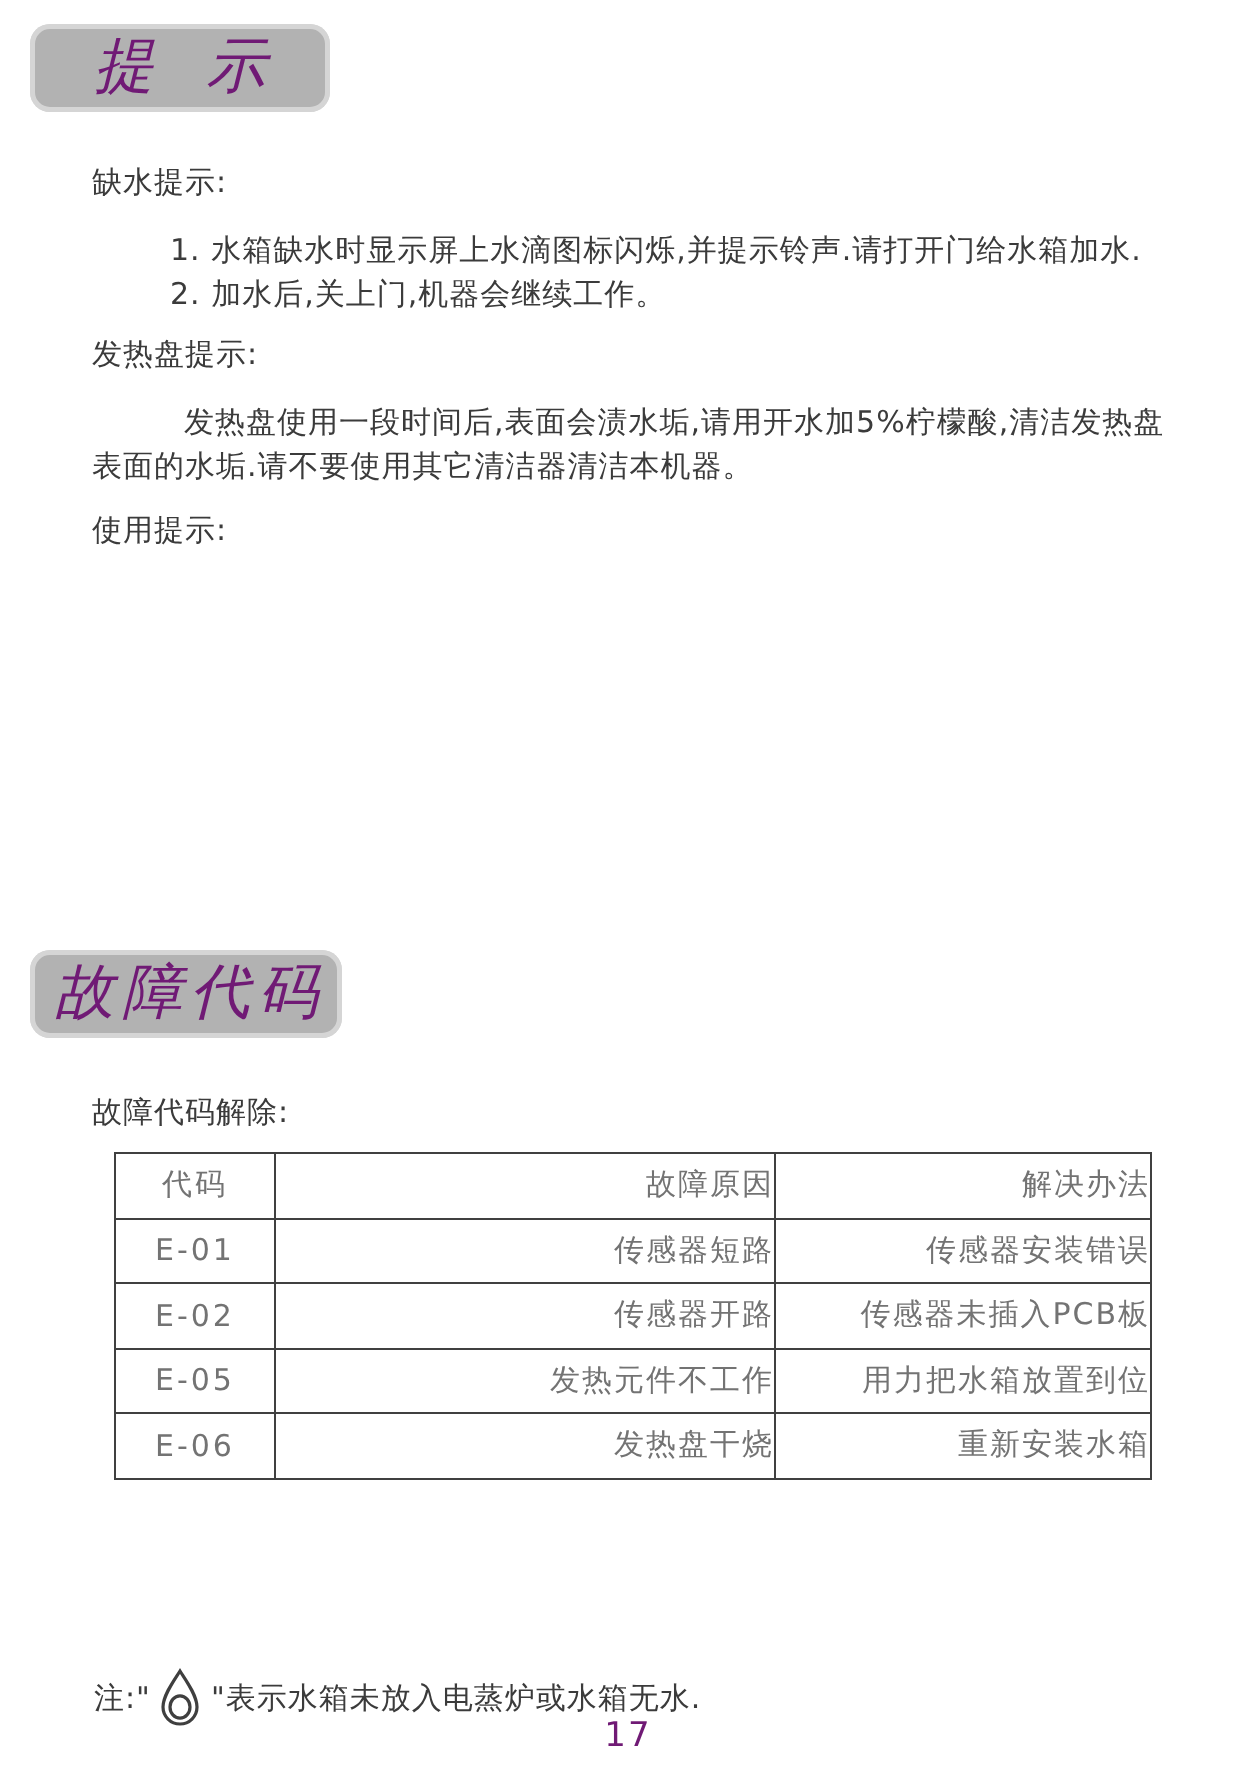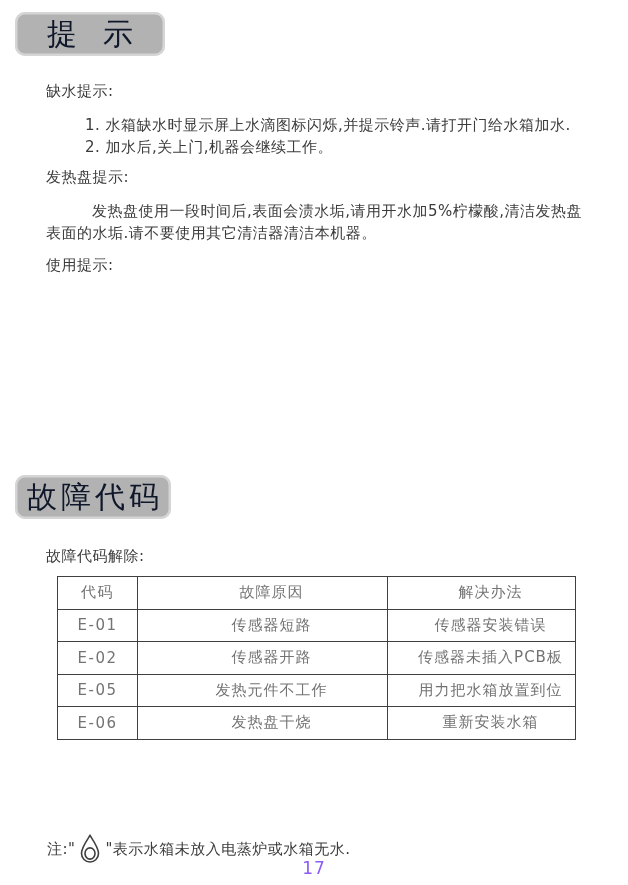--- a/index.html
+++ b/index.html
@@ -14,25 +14,26 @@
   }
   
   .badge {
     position: absolute;
     left: 15px;
     width: 150px;
     height: 44px;
     background: #b2b2b2;
     border-radius: 10px;
     box-shadow: inset 0 0 0 2.5px rgba(255,255,255,0.45);
-    color: #0f172a;
+    color: #701a75;
     font-size: 30px;
     line-height: 44px;
     text-align: center;
     white-space: nowrap;
+    font-style: italic;
   }
   .badge-tips  { top: 12px;  letter-spacing: 26px; padding-left: 26px; width: 124px; }
   .badge-fault { top: 475px; letter-spacing: 4px;  padding-left: 4px;  width: 152px; }
 
   .tips-content {
     position: absolute;
     left: 46px;
     top: 80px;
     width: 575px;
     font-size: 15px;
@@ -73,21 +74,21 @@
     font-size: 15px;
     letter-spacing: 1px;
     color: #737373;
     table-layout: fixed;
   }
   .fault-table th, .fault-table td {
     border: 1.5px solid #404040;
     height: 31.5px;
     font-weight: normal;
     padding: 0 0 0 18px;
-    text-align: center;
+    text-align: right;
     overflow: hidden;
     white-space: nowrap;
   }
   .fault-table col.c1 { width: 80px; }
   .fault-table col.c2 { width: 250px; }
   .fault-table col.c3 { width: 188px; }
   .fault-table .code { text-align: center; padding: 0; letter-spacing: 1.5px; }
 
   .note {
     position: absolute;
@@ -104,21 +105,21 @@
 
   .page-number {
     position: absolute;
     left: 0;
     top: 858px;
     width: 100%;
     margin: 0;
     text-align: center;
     font-size: 17px;
     letter-spacing: 1px;
-    color: #8b5cf6;
+    color: #701a75;
   }
 </style>
 </head>
 <body>
 
 <div class="page">
 
   <div class="badge badge-tips">
     <span>提示</span>
   </div>

